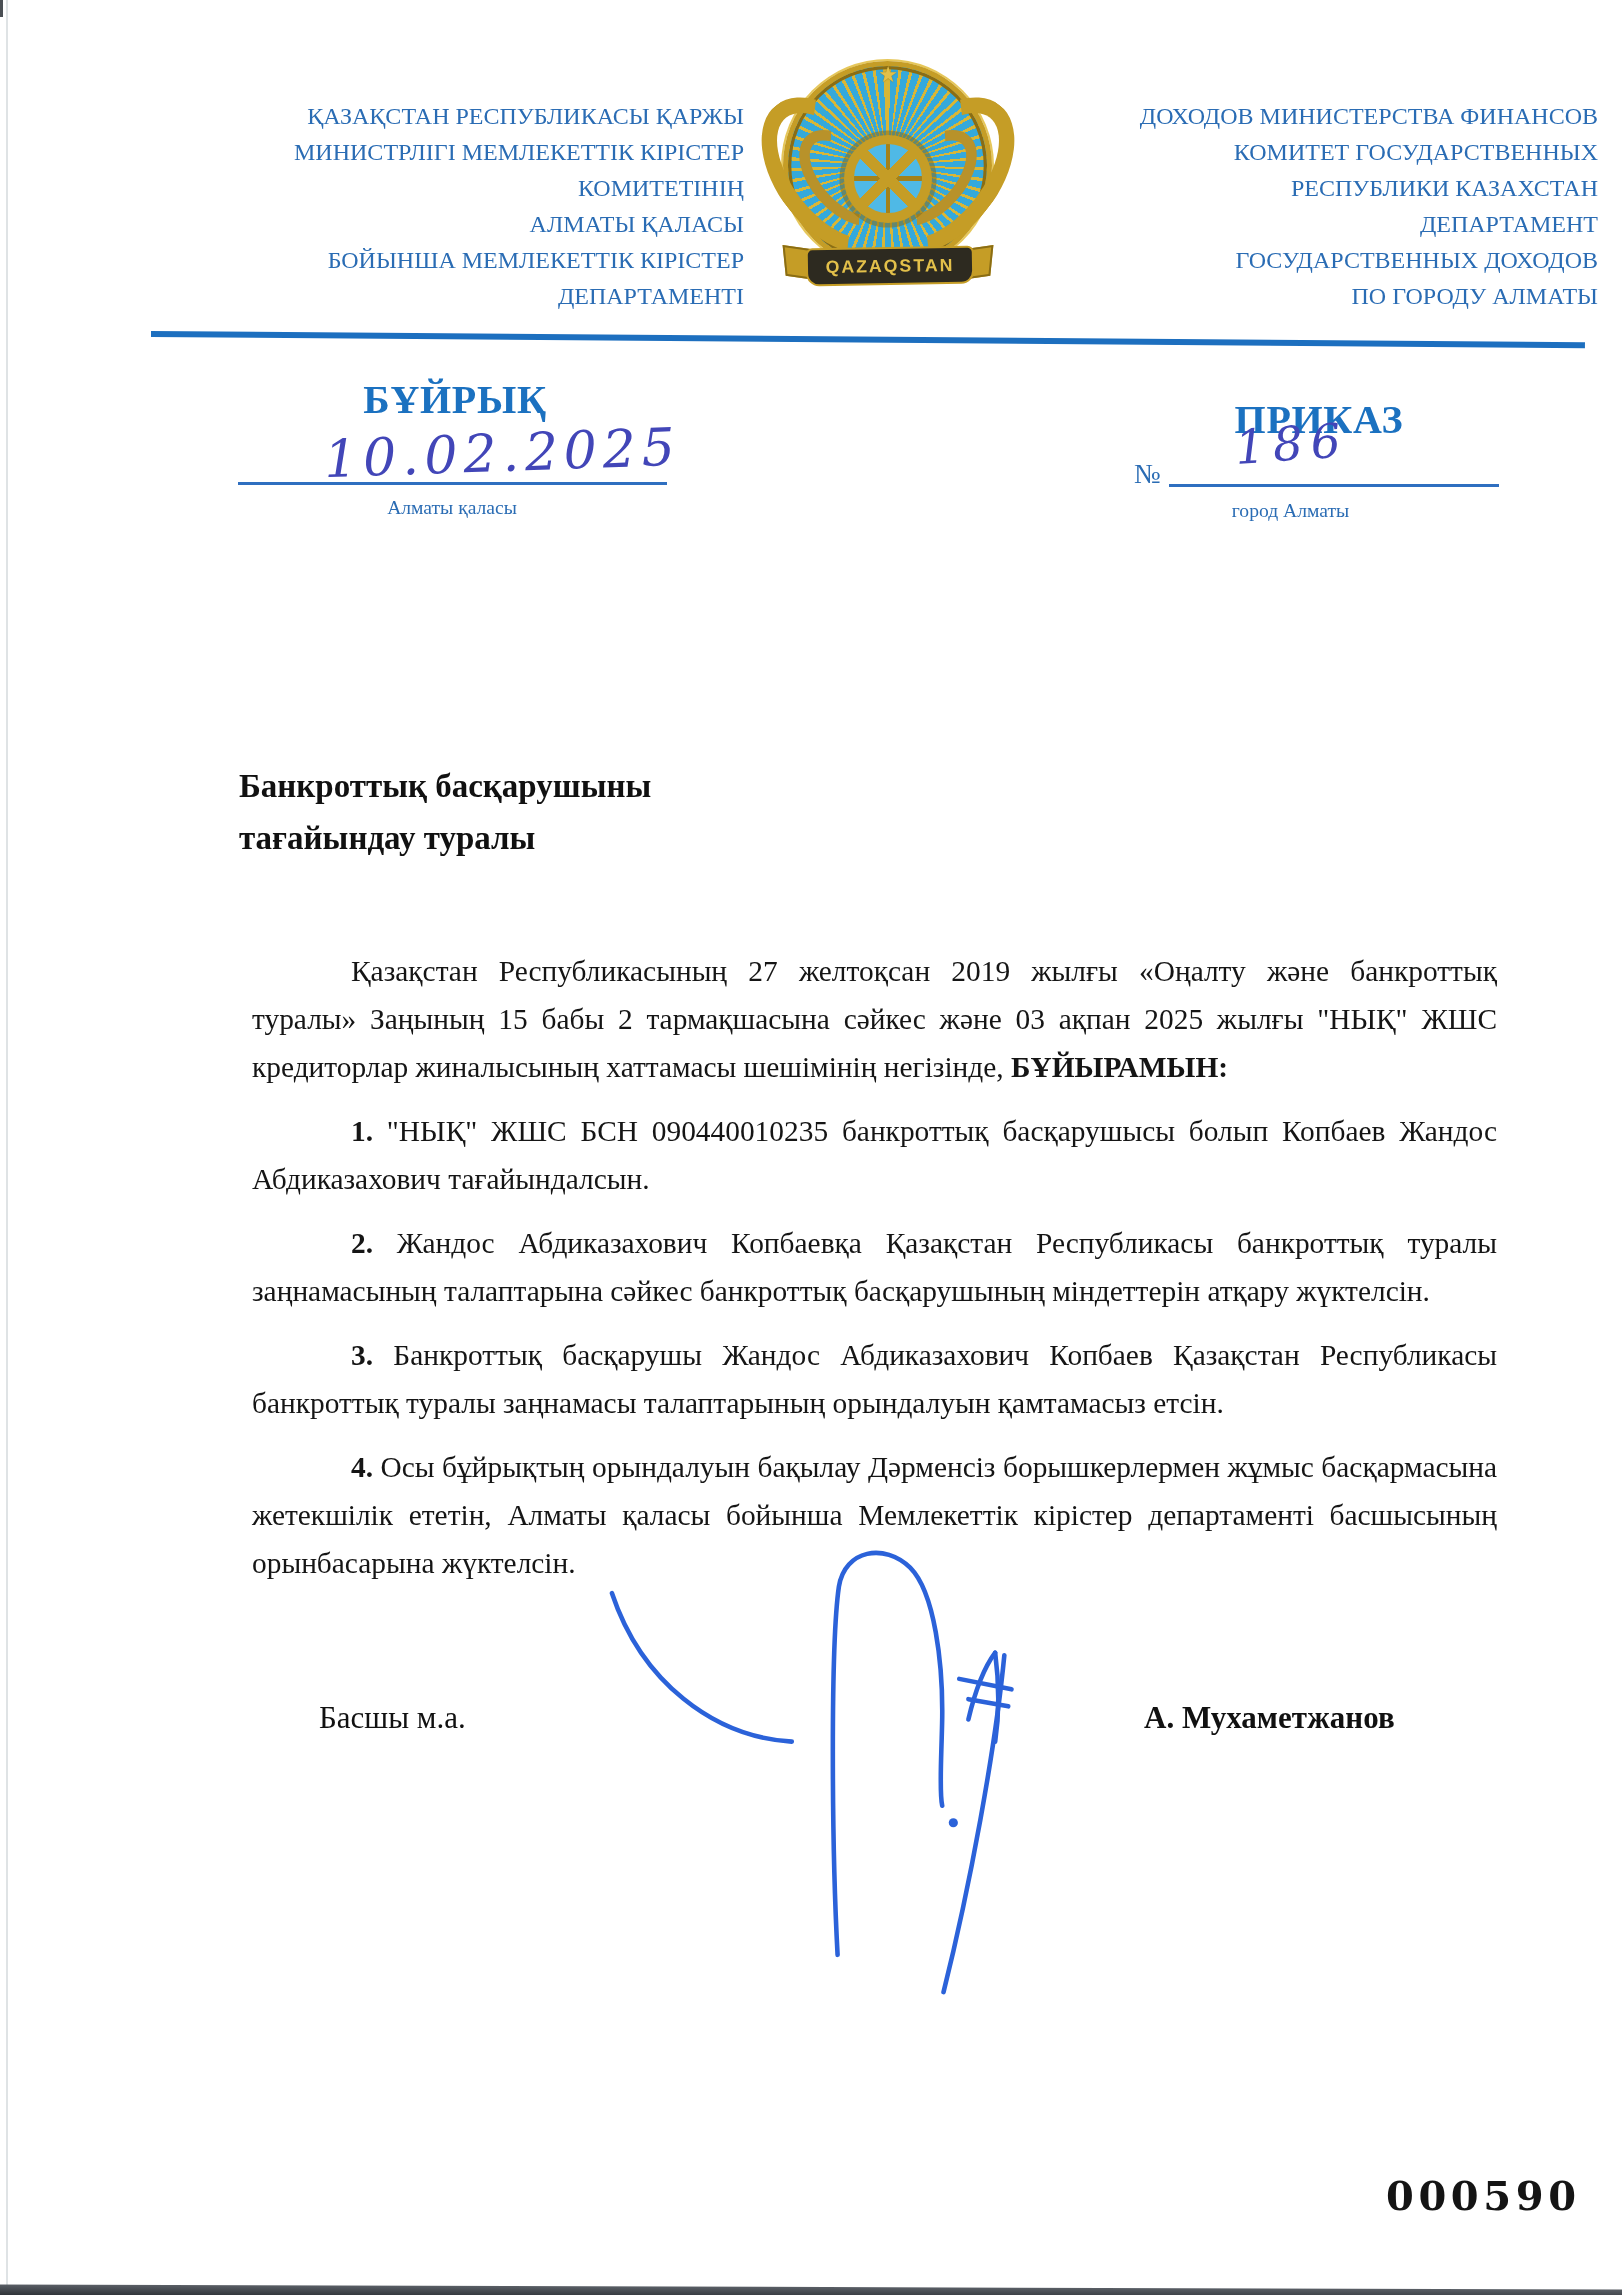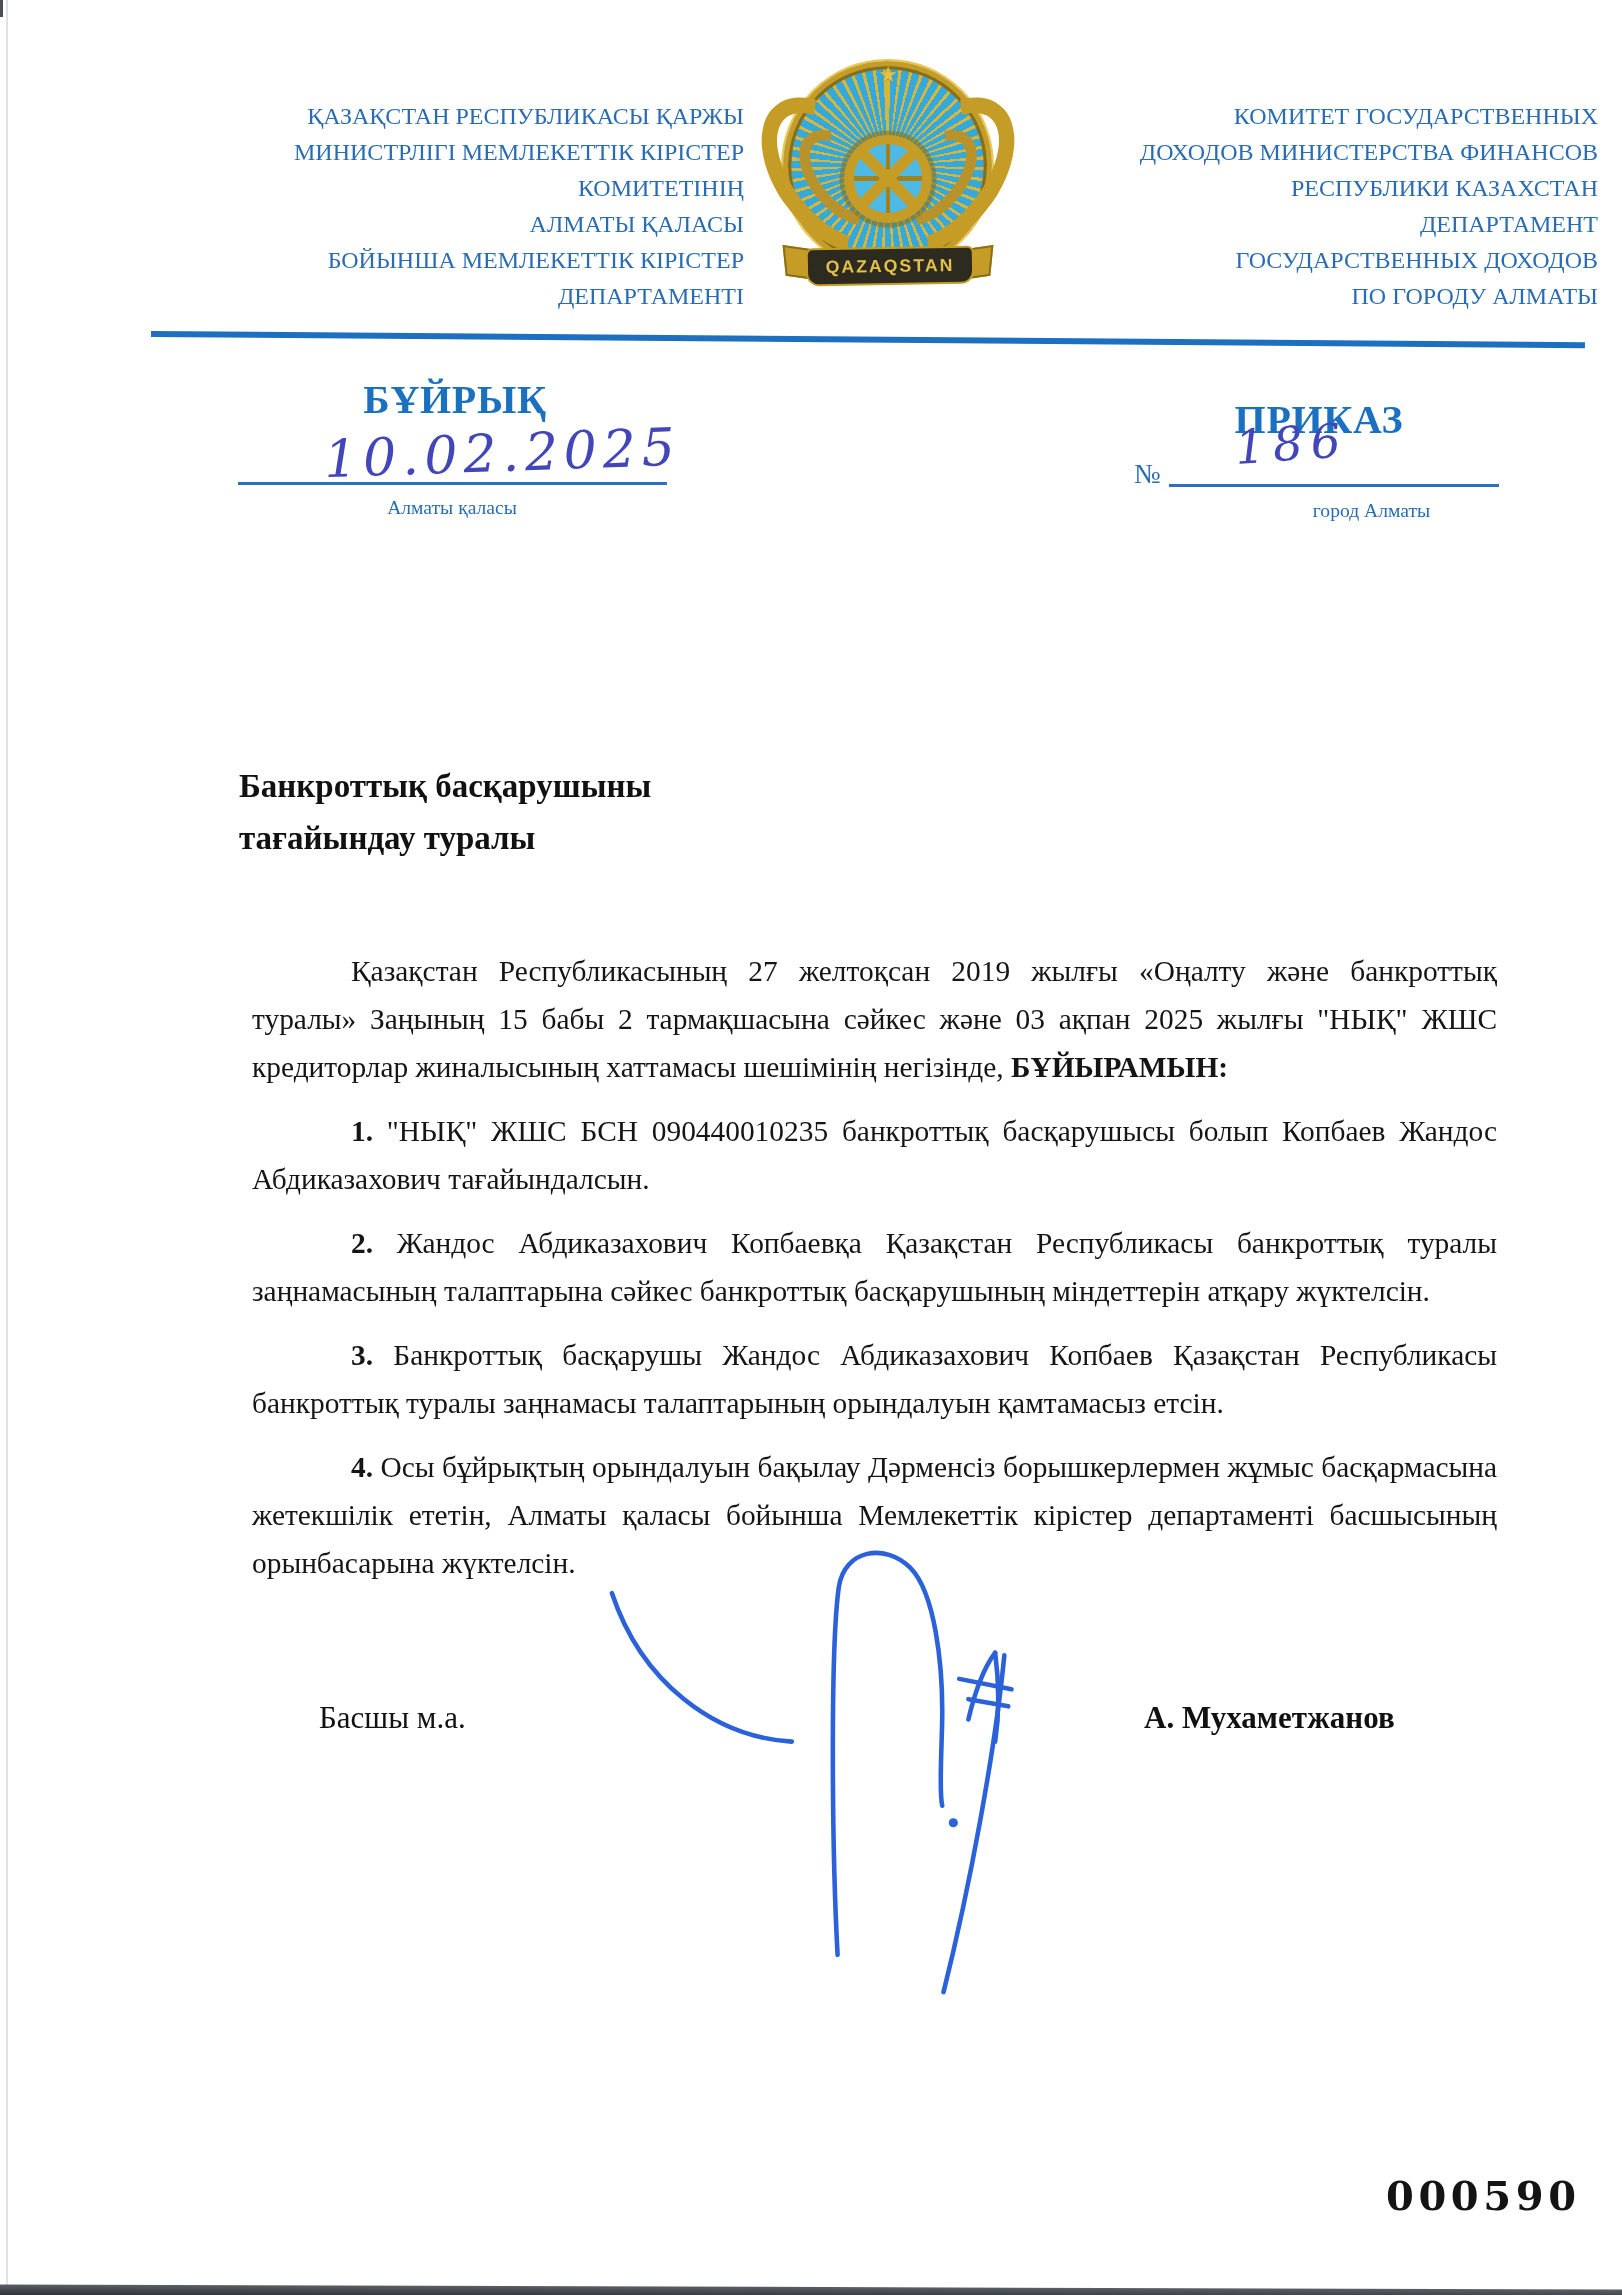--- a/index.html
+++ b/index.html
@@ -53,21 +53,21 @@
   .ow-ru{left:1090px;top:396px;width:458px;}
   .hand{font-style:italic;color:#4246b8;font-family:"DejaVu Serif","Liberation Serif",serif;}
   .hand-date{left:324px;top:423px;font-size:52px;letter-spacing:5.9px;transform:rotate(-2deg);}
   .hand-num{left:1235px;top:416px;font-size:47px;letter-spacing:7.9px;transform:rotate(-4deg);}
   .u-line{height:3.3px;background:#2f6fc0;}
   .u-date{left:238px;top:482px;width:429px;}
   .u-num{left:1169px;top:484px;width:330px;}
   .no-sign{left:1134px;top:458px;font-size:28px;color:#2a6cb4;}
   .place{font-size:19.6px;color:#2a6cb4;text-align:center;}
   .place-kk{left:285px;top:497px;width:334px;}
-  .place-ru{left:1208px;top:500px;width:327px;}
+  .place-ru{left:1127px;top:500px;width:327px;}
   
   .subject{left:239px;top:760px;width:785px;font-size:33px;font-weight:bold;color:#111;line-height:52px;}
   .body-text{left:236px;top:931px;width:1277px;font-size:29.4px;line-height:48px;color:#151515;
     text-align:justify;}
   .body-text p{margin:16px;text-indent:99px;}
   .b{font-weight:bold;}
   
   .signer-pos{left:319px;top:1700px;font-size:31px;font-weight:normal;color:#111;}
   .signer-name{left:1144px;top:1700px;font-size:31px;font-weight:bold;color:#111;}
   .sig-svg{left:576px;top:1531px;width:497px;height:471px;}
@@ -103,22 +103,22 @@
     </div>
     <div class="em-star">★</div>
     <div class="em-ribbon l"></div>
     <div class="em-ribbon r"></div>
     <div class="em-banner">
       <span>QAZAQSTAN</span>
     </div>
   </div>
 
   <div class="abs org org-right">
+    <div>ДОХОДОВ МИНИСТЕРСТВА ФИНАНСОВ</div>
     <div>КОМИТЕТ ГОСУДАРСТВЕННЫХ</div>
-    <div>ДОХОДОВ МИНИСТЕРСТВА ФИНАНСОВ</div>
     <div>РЕСПУБЛИКИ КАЗАХСТАН</div>
     <div>ДЕПАРТАМЕНТ</div>
     <div>ГОСУДАРСТВЕННЫХ ДОХОДОВ</div>
     <div>ПО ГОРОДУ АЛМАТЫ</div>
   </div>
 
   <div class="abs rule"></div>
 
   <div class="abs order-word ow-kk">БҰЙРЫҚ</div>
   <div class="abs order-word ow-ru">ПРИКАЗ</div>

